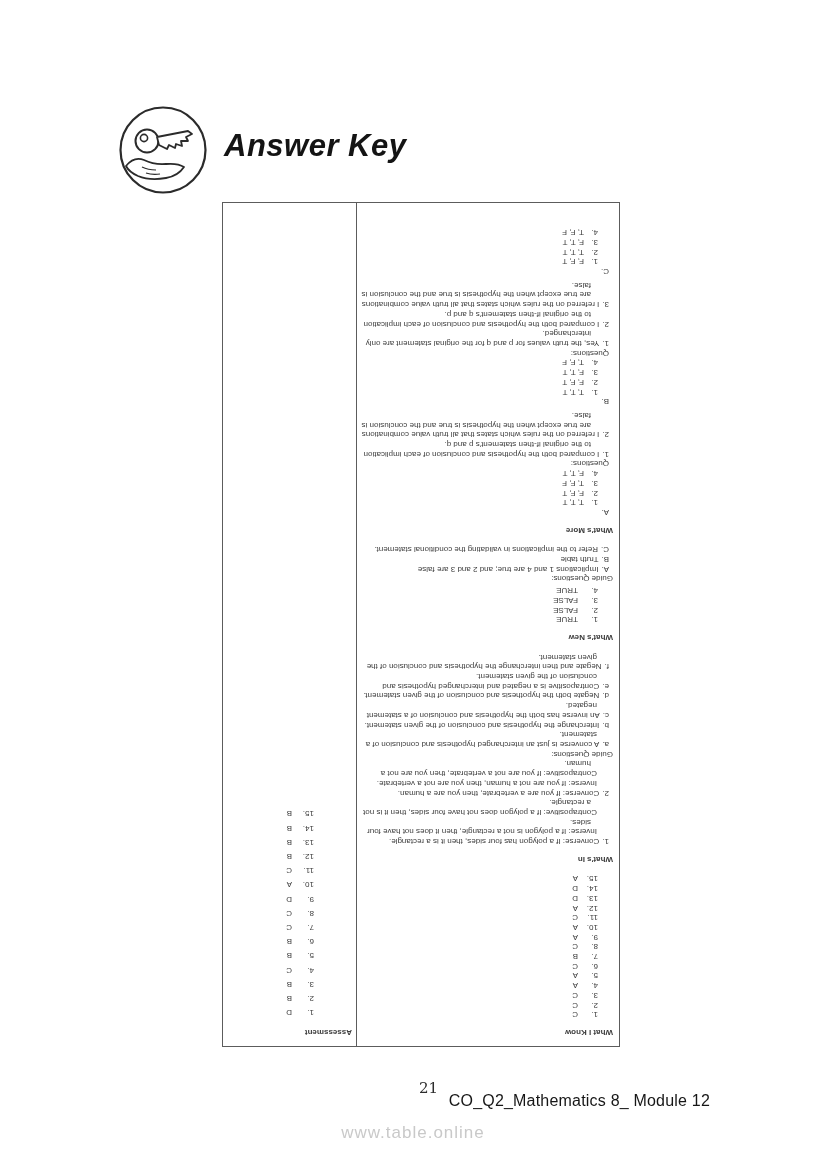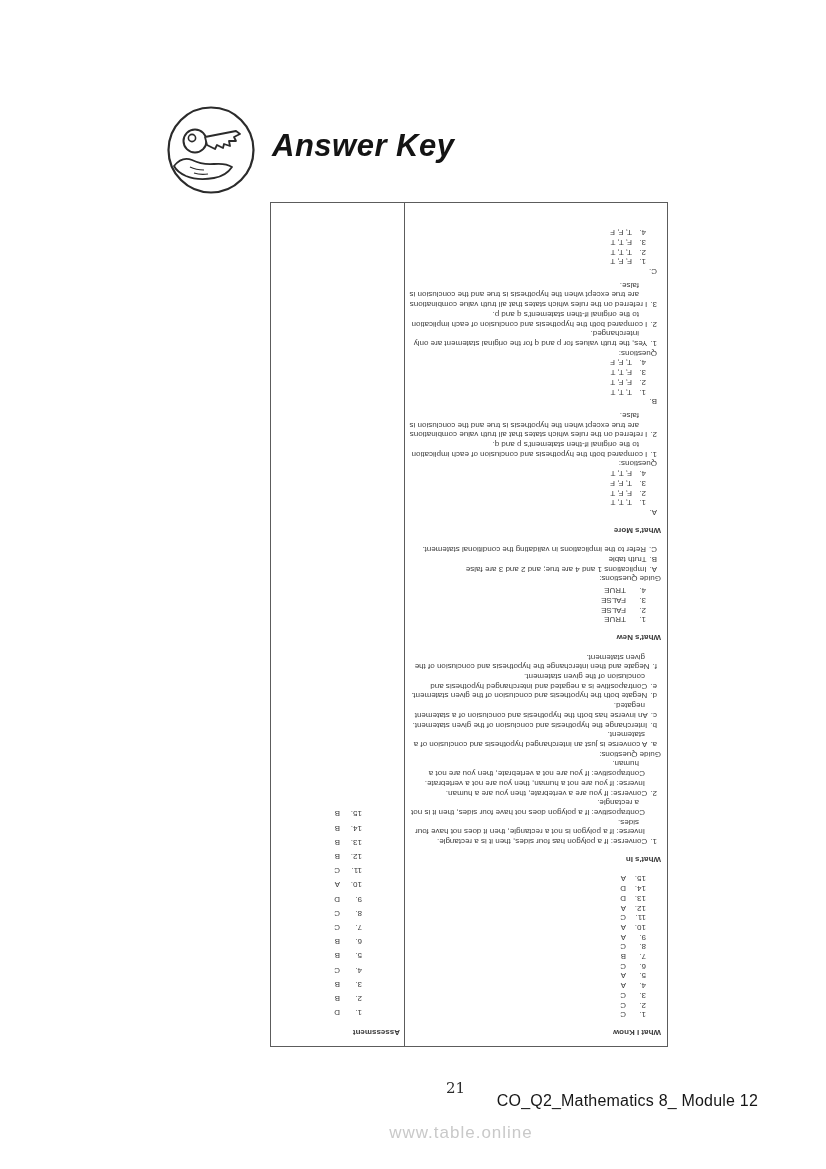--- a/index.html
+++ b/index.html
@@ -1,17 +1,17 @@
 <!DOCTYPE html>
 <html><head>
 <meta charset="utf-8">
 <style>
   html,body{margin:0;padding:0;background:#fff;}
   .page{position:relative;width:740px;height:1169px;background:#fff;overflow:hidden;
-        font-family:"Liberation Sans",sans-serif;color:#383838;margin-left:48px;}
+        font-family:"Liberation Sans",sans-serif;color:#383838;}
 
   
   .hdr-icon{position:absolute;left:118px;top:104px;width:90px;height:92px;}
   .page-title{position:absolute;left:224px;top:128px;font-size:31px;font-weight:bold;
               font-style:italic;color:#141414;letter-spacing:.5px;}
 
   
   .answer-box{position:absolute;left:222px;top:202px;width:396px;height:843px;
               border:1px solid #5c5c5c;}
   .box-inner{width:396px;height:843px;transform:rotate(180deg);display:flex;}
@@ -38,21 +38,21 @@
 
   .blk-label{padding-left:6px;}
   .tf-list .ans-row{padding-left:17px;}
   .tf-list .ans-row .no{display:inline-block;width:14px;}
   .q-label{padding-left:6px;}
   .q{padding-left:24px;text-indent:-18px;}
   .q .no{margin-right:3px;}
   .gap-s{height:4px;}
 
   
-  .page-number{position:absolute;left:398px;top:1079px;width:40px;text-align:left;
+  .page-number{position:absolute;left:398px;top:1079px;width:40px;text-align:right;
                font-family:"DejaVu Serif",serif;font-size:15px;color:#2c2c2c;}
   .module-title{position:absolute;right:30px;top:1092px;font-size:16px;font-weight:normal;
                 color:#161616;letter-spacing:.2px;}
   .watermark{position:absolute;left:0;top:1123px;width:826px;text-align:center;
              font-size:17px;color:#c9c9c9;letter-spacing:1px;}
 </style>
 </head>
 <body>
 
 <div class="page">

